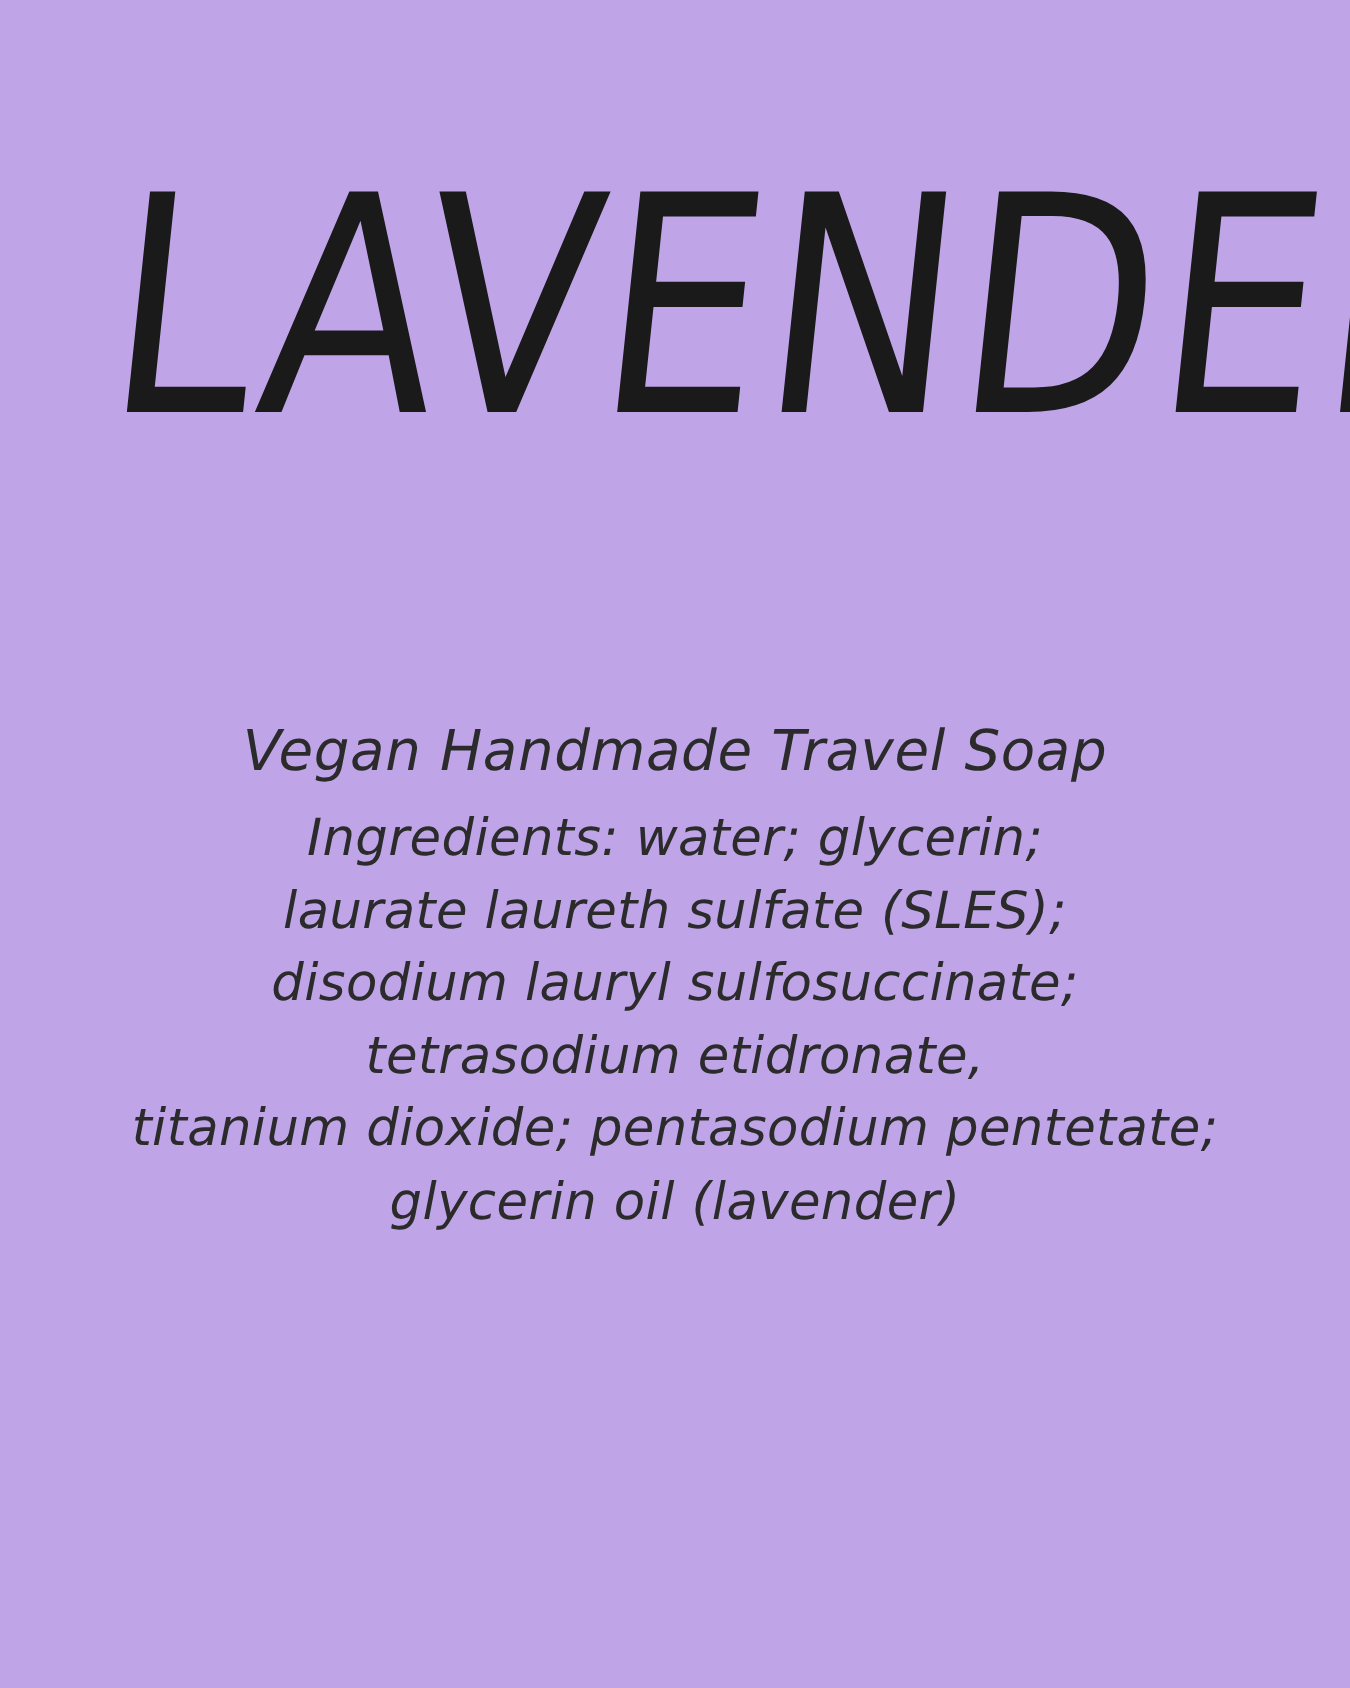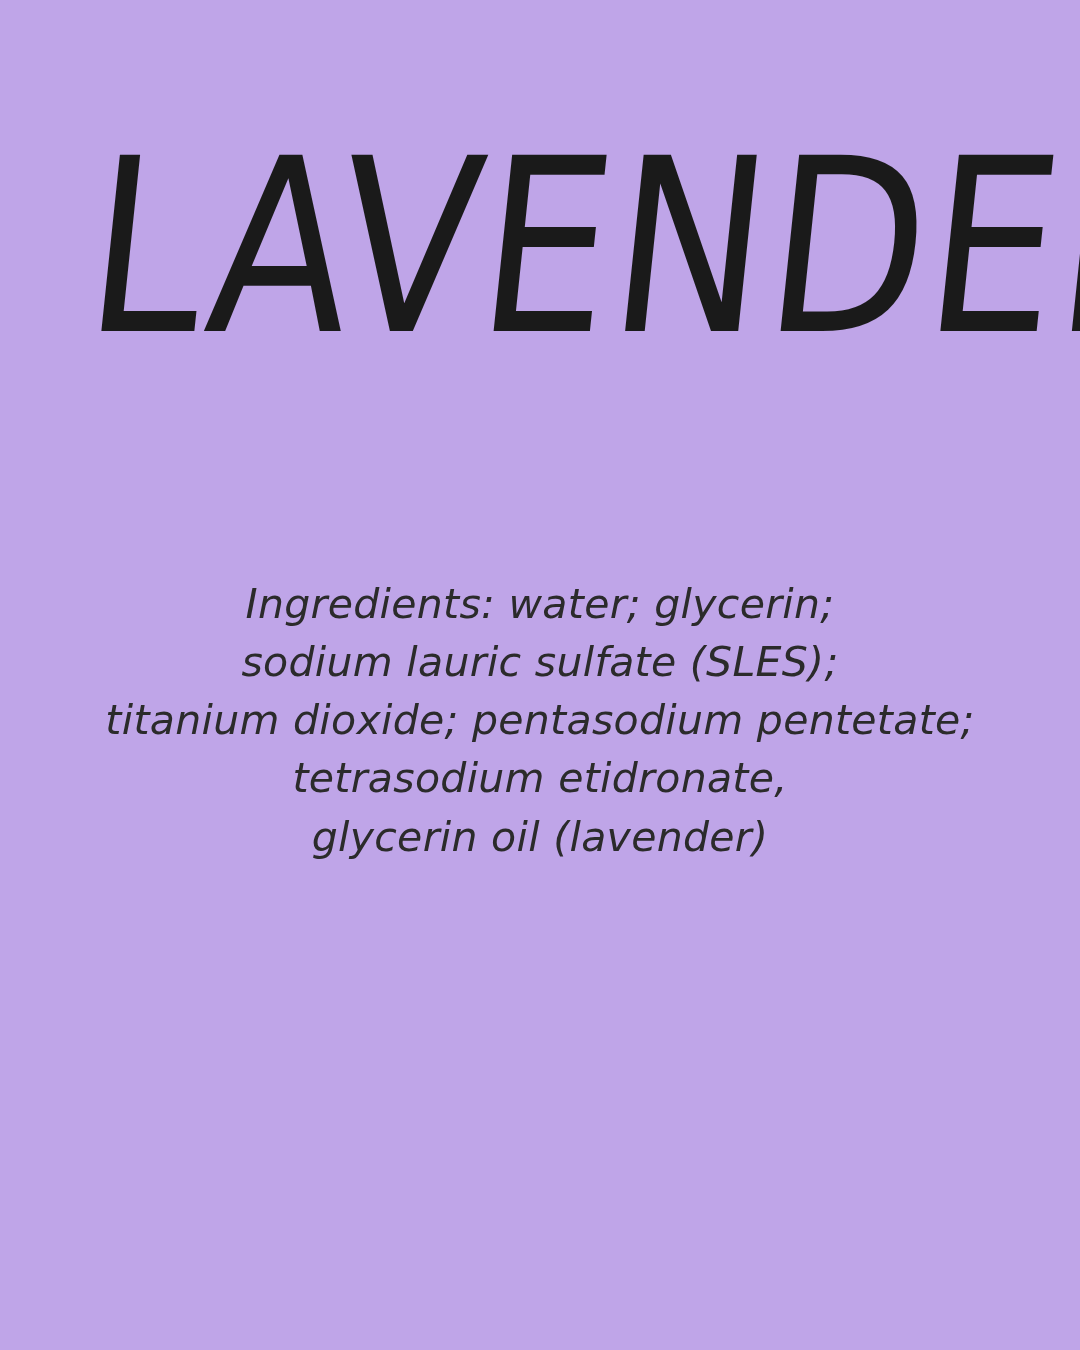--- a/index.html
+++ b/index.html
@@ -66,23 +66,25 @@
 </style>
 </head>
 <body>
 
 <div class="label">
 
   <div class="title">LAVENDER</div>
 
   <div class="body-block">
 
+    <div class="subtitle">Vegan Handmade Travel Soap</div>
 
     <div class="ingredients">
       <span class="line">Ingredients: water; glycerin;</span>
-      <span class="line">sodium lauric sulfate (SLES);</span>
+      <span class="line">laurate laureth sulfate (SLES);</span>
+      <span class="line">disodium lauryl sulfosuccinate;</span>
+      <span class="line">tetrasodium etidronate,</span>
       <span class="line">titanium dioxide; pentasodium pentetate;</span>
-      <span class="line">tetrasodium etidronate,</span>
       <span class="line">glycerin oil (lavender)</span>
     </div>
 
   </div>
 </div>
 
 </body></html>

